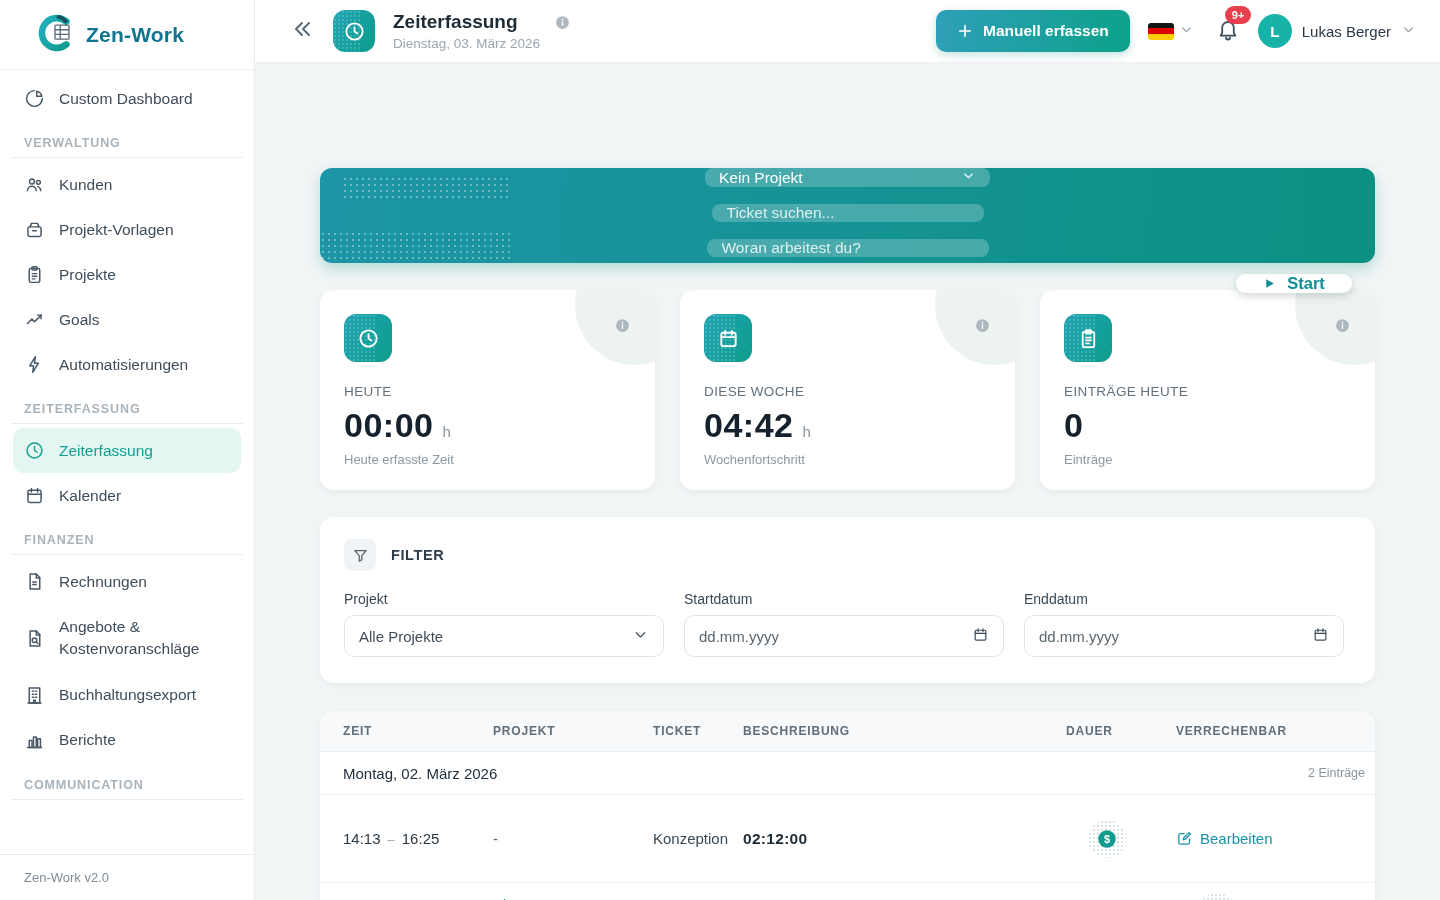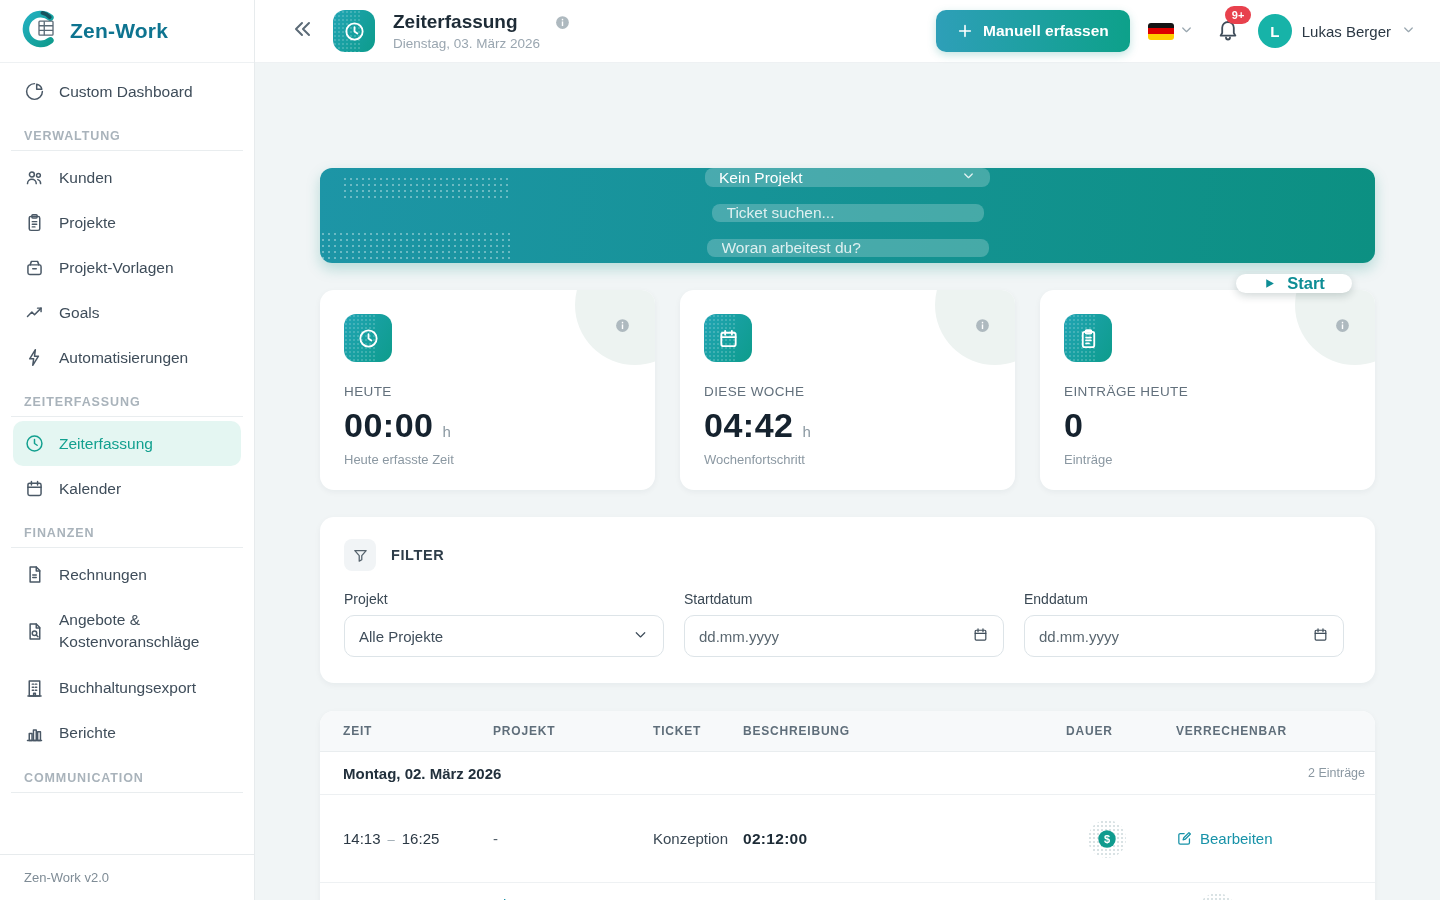--- a/index.html
+++ b/index.html
@@ -2,21 +2,21 @@
 <html><head>
 <meta charset="utf-8">
 <style>
   * { margin:0; padding:0; box-sizing:border-box; }
   html,body { width:1440px; height:900px; overflow:hidden; background:#f1f5f6;
     font-family:"Liberation Sans", sans-serif; color:#2b3844; }
 
   
   .sidebar { position:fixed; left:0; top:0; width:255px; height:900px; background:#fff;
     border-right:1px solid #e7ebed; display:flex; flex-direction:column; z-index:5; }
-  .logo-row { height:63px; display:flex; align-items:center; gap:10px; padding:0 18px;
+  .logo-row { height:70px; display:flex; align-items:center; gap:10px; padding:0 34px;
     border-bottom:1px solid #eef1f3; flex:none; }
   .brand { font-size:21px; font-weight:bold; color:#0e7490; letter-spacing:.2px; }
   .nav { flex:1; overflow:hidden; padding:6px 13px 0; }
   .nav-item { display:flex; align-items:center; gap:14px; padding:12px 11px; border-radius:10px;
     color:#3f4d5a; font-size:15.5px; cursor:pointer; }
   .nav-item svg { width:21px; height:21px; stroke:#4a5866; fill:none; stroke-width:1.7;
     stroke-linecap:round; stroke-linejoin:round; flex:none; }
   .nav-item.active { background:#e4f6f2; color:#12a08f; }
   .nav-item.active svg { stroke:#12a08f; }
   .section-label { margin:15px 11px 7px; font-size:12.5px; font-weight:bold; letter-spacing:.9px;
@@ -130,21 +130,21 @@
 
   
   .table-card { margin-top:28px; background:#fff; border-radius:14px 14px 0 0; overflow:hidden;
     box-shadow:0 2px 6px rgba(23,38,52,.05); height:260px; }
   .t-grid { display:grid; grid-template-columns:150px 160px 90px 323px 110px 160px 140px;
     padding-left:23px; align-items:center; }
   .t-head { height:41px; background:#f7f9fa; border-bottom:1px solid #e9edef; }
   .t-head div { font-size:12px; font-weight:bold; letter-spacing:.8px; color:#5f6e7a; }
   .group-row { height:43px; display:flex; align-items:center; justify-content:space-between;
     padding:0 10px 0 23px; border-bottom:1px solid #edf0f2; }
-  .group-date { font-size:15px; font-weight:bold; color:#22303c; }
+  .group-date { font-size:15px; font-weight:normal; color:#22303c; }
   .group-count { font-size:12.5px; color:#8b98a2; }
   .data-row { height:88px; border-bottom:1px solid #eef1f3; }
   .cell-time { display:flex; align-items:baseline; gap:7px; font-size:15px; color:#2b3844; }
   .time-sep { color:#9aa7b0; font-size:13px; }
   .proj-link { color:#1792a8; font-size:15px; line-height:1.55; max-width:120px; cursor:pointer; }
   .cell-ticket { color:#55626c; font-size:15px; }
   .cell-desc { color:#3a4854; font-size:15px; }
   .cell-dur { font-size:15.5px; font-weight:bold; color:#1d2b36; letter-spacing:.3px; }
   .halo { width:38px; height:38px; border-radius:50%; margin-left:22px;
     background-image:radial-gradient(#d9e2e4 1px, transparent 1.3px); background-size:4px 4px;
@@ -195,33 +195,33 @@
       <svg viewBox="0 0 24 24">
           <circle cx="9" cy="8.5" r="2.8"></circle>
           <circle cx="16.5" cy="9.5" r="2.2"></circle>
           <path d="M4 19c0-2.8 2.2-5 5-5s5 2.2 5 5"></path>
           <path d="M15.8 14.4c1.9.5 3.2 2.2 3.2 4.6"></path>
         </svg>
       <span>Kunden</span>
     </div>
     <div class="nav-item">
       <svg viewBox="0 0 24 24">
+          <rect x="4.5" y="9" width="15" height="11" rx="2"></rect>
+          <path d="M7 9l1.5-4h7L17 9"></path>
+          <path d="M10 13.5h4"></path>
+        </svg>
+      <span>Projekt-Vorlagen</span>
+    </div>
+    <div class="nav-item">
+      <svg viewBox="0 0 24 24">
           <rect x="6" y="5" width="12" height="16" rx="2"></rect>
           <rect x="9" y="3.2" width="6" height="3.6" rx="1"></rect>
           <path d="M9.5 11h5 M9.5 14h5 M9.5 17h3"></path>
         </svg>
       <span>Projekte</span>
-    </div>
-    <div class="nav-item">
-      <svg viewBox="0 0 24 24">
-          <rect x="4.5" y="9" width="15" height="11" rx="2"></rect>
-          <path d="M7 9l1.5-4h7L17 9"></path>
-          <path d="M10 13.5h4"></path>
-        </svg>
-      <span>Projekt-Vorlagen</span>
     </div>
     <div class="nav-item">
       <svg viewBox="0 0 24 24">
           <path d="M4 16.5l5-5 3 3 7.5-7.5"></path>
           <path d="M15.5 7h4v4"></path>
         </svg>
       <span>Goals</span>
     </div>
     <div class="nav-item">
       <svg viewBox="0 0 24 24">

